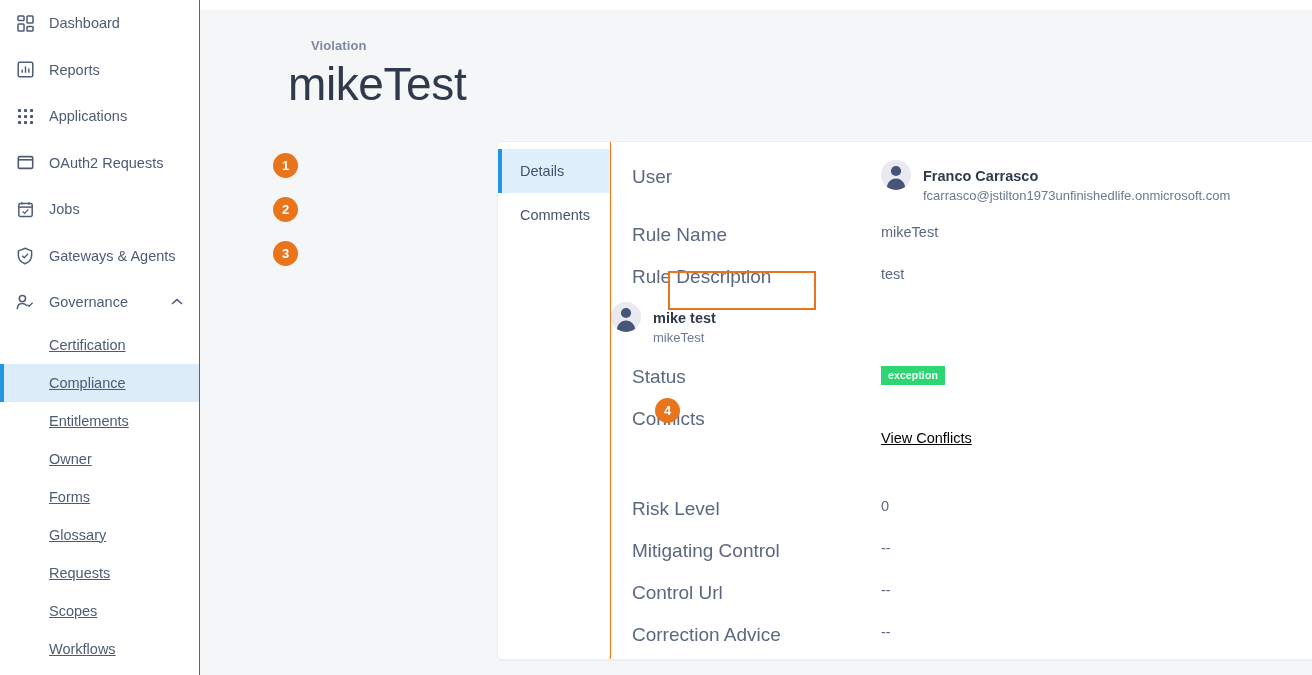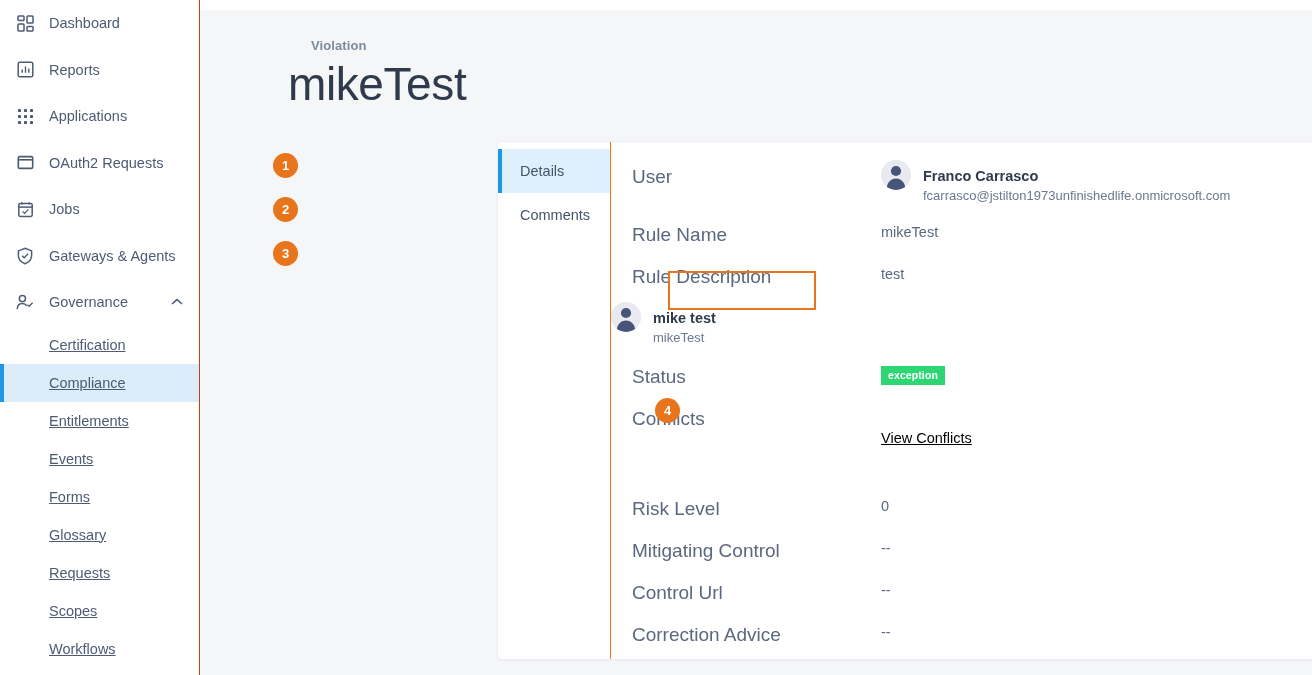--- a/index.html
+++ b/index.html
@@ -291,21 +291,21 @@
     <div class="sub-item">
       <span>Certification</span>
     </div>
     <div class="sub-item active">
       <span>Compliance</span>
     </div>
     <div class="sub-item">
       <span>Entitlements</span>
     </div>
     <div class="sub-item">
-      <span>Events</span>
+      <span>Owner</span>
     </div>
     <div class="sub-item">
       <span>Forms</span>
     </div>
     <div class="sub-item">
       <span>Glossary</span>
     </div>
     <div class="sub-item">
       <span>Requests</span>
     </div>

